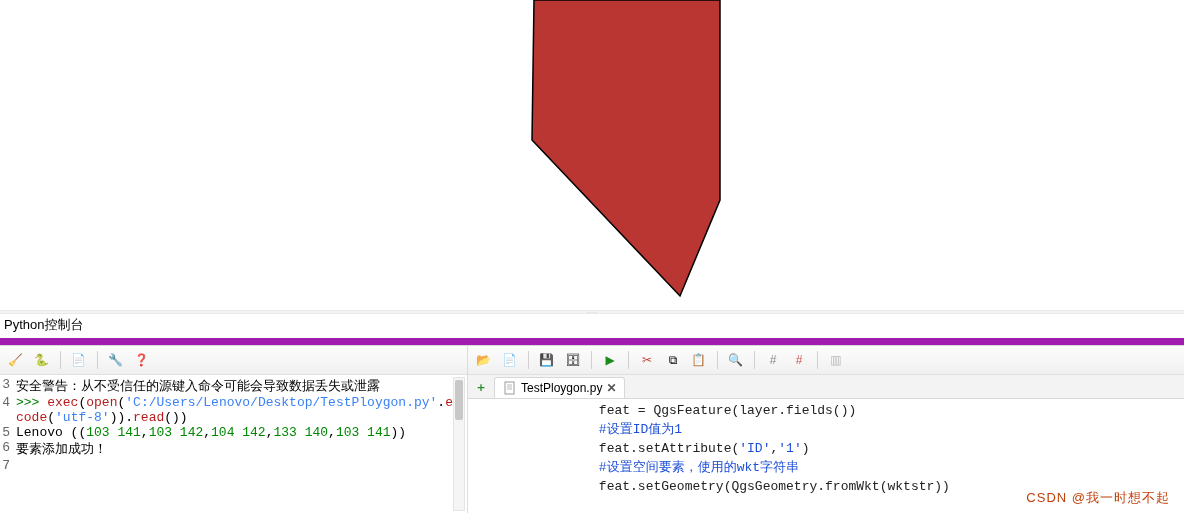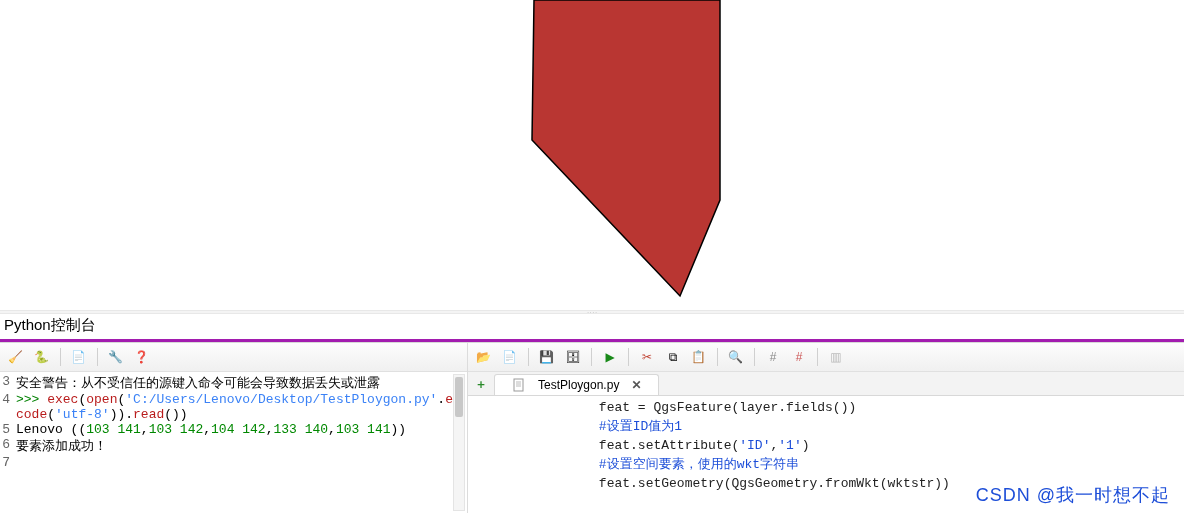--- a/index.html
+++ b/index.html
@@ -1,50 +1,50 @@
 <!DOCTYPE html>
 <html><head>
   <meta charset="utf-8">
   <style>
     * { box-sizing: border-box; margin: 0; padding: 0; }
     html, body { width: 1184px; height: 513px; font-family: "Microsoft YaHei", Arial, sans-serif; font-size: 12px; background: #fff; overflow: hidden; }
     .app { display: flex; flex-direction: column; width: 100%; height: 100%; }
     .canvas-area { flex: 0 0 310px; position: relative; background: #fff; }
     .canvas-area svg { position: absolute; left: 0; top: 0; }
     .splitter-h { height: 4px; background: #f4f4f4; border-top: 1px solid #e8e8e8; border-bottom: 1px solid #e8e8e8; display:flex; align-items:center; justify-content:center; color:#ccc; font-size:8px;}
-    .panel-title { font-size: 15px; padding: 2px 4px 4px 4px; border-bottom: 3px solid #a21caf; }
+    .panel-title { font-size: 13px; padding: 2px 4px 4px 4px; border-bottom: 7px solid #a21caf; }
     .lower { display: flex; flex: 1; min-height: 0; border-top: 1px solid #d8d8d8;}
     .console-side { flex: 0 0 468px; display: flex; flex-direction: column; border-right: 1px solid #dcdcdc; background:#fdfdfd;}
     .editor-side { flex: 1; display: flex; flex-direction: column; min-width:0; }
     .toolbar { display: flex; align-items: center; gap: 6px; padding: 4px 6px; background: linear-gradient(#fdfdfd,#f0f0f0); border-bottom: 1px solid #e0e0e0; }
     .tool-btn { width: 20px; height: 20px; display:flex; align-items:center; justify-content:center; border-radius:2px; cursor:pointer; }
     .tool-sep { width:1px; height:18px; background:#d0d0d0; margin:0 2px;}
     .console-output { flex:1; overflow:auto; padding: 2px 0; background:#fff; font-family: "Consolas","Courier New",monospace; font-size:13px; position:relative;}
     .con-line { display:flex; }
     .con-gutter { width: 14px; text-align: right; padding-right: 4px; color: #666; user-select:none; flex-shrink:0;}
     .con-body { flex:1; white-space: pre-wrap; word-break: break-all; padding-left:2px;}
     .tok-prompt { color: #008000; font-weight: 500;}
     .tok-func { color: #b91c1c; }
     .tok-str { color: #3b82f6; }
     .tok-kw { color: #008800; }
     .scrollbar-v { position:absolute; right:2px; top:2px; width:12px; height:calc(100% - 4px); background:#f5f5f5; border:1px solid #e4e4e4;}
     .scrollbar-v .thumb{position:absolute; left:1px; width:8px; background:#c8c8c8; border-radius:2px;}
     
     .editor-tabs-row { display:flex; align-items:center; background:#f3f3f3; border-bottom:1px solid #d8d8d8; padding: 2px 4px 0 4px; gap:4px;}
     .add-tab { width:18px; height:18px; display:flex; align-items:center; justify-content:center; color:#2a8a2a; font-weight:bold; cursor:pointer; border:1px solid transparent;}
-    .file-tab { display:flex; align-items:center; gap:12px; background:#fff; border:1px solid #d8d8d8; border-bottom:none; padding: 3px 17px; border-radius: 3px 3px 0 0; font-size:12px;}
+    .file-tab { display:flex; align-items:center; gap:4px; background:#fff; border:1px solid #d8d8d8; border-bottom:none; padding: 3px 8px; border-radius: 3px 3px 0 0; font-size:12px;}
     .tab-icon { width:14px; height:14px; display:inline-flex; align-items:center; justify-content:center;}
     .close-x { font-family: Arial; font-weight:bold; cursor:pointer; color:#555;}
     .code-area { flex:1; display:flex; overflow:auto; font-family: "Consolas","Courier New",monospace; font-size:13px; background:#fff; }
     .code-gutter { width: 64px; text-align:right; padding: 2px 26px 2px 2px; color:#888; background:#fafafa; border-right:1px solid #eee; user-select:none; position:relative;}
     .code-body { flex:1; padding:2px 6px; white-space: pre; color:#222;}
     .code-line { line-height: 19px; height:19px;}
     .c-comment { color:#1d4ed8; }
     .c-str { color:#1d4ed8; }
-    .watermark { position:fixed; right:14px; bottom:6px; color:#1d4ed8; font-size:18px; letter-spacing:1px; pointer-events:none; font-weight:500;}
+    .watermark { position:fixed; right:14px; bottom:6px; color:#c2410c; font-size:13px; letter-spacing:1px; pointer-events:none; font-weight:500;}
     svg { display:block; }
   </style>
 </head>
 <body>
 
 <div class="app">
   <div class="canvas-area">
     <svg width="1184" height="310">
       <polygon style="stroke-width:1.5" fill="#b93632" stroke="#000000" points="534,0 720,0 720,200 680,296 532,140"></polygon>
     </svg>

